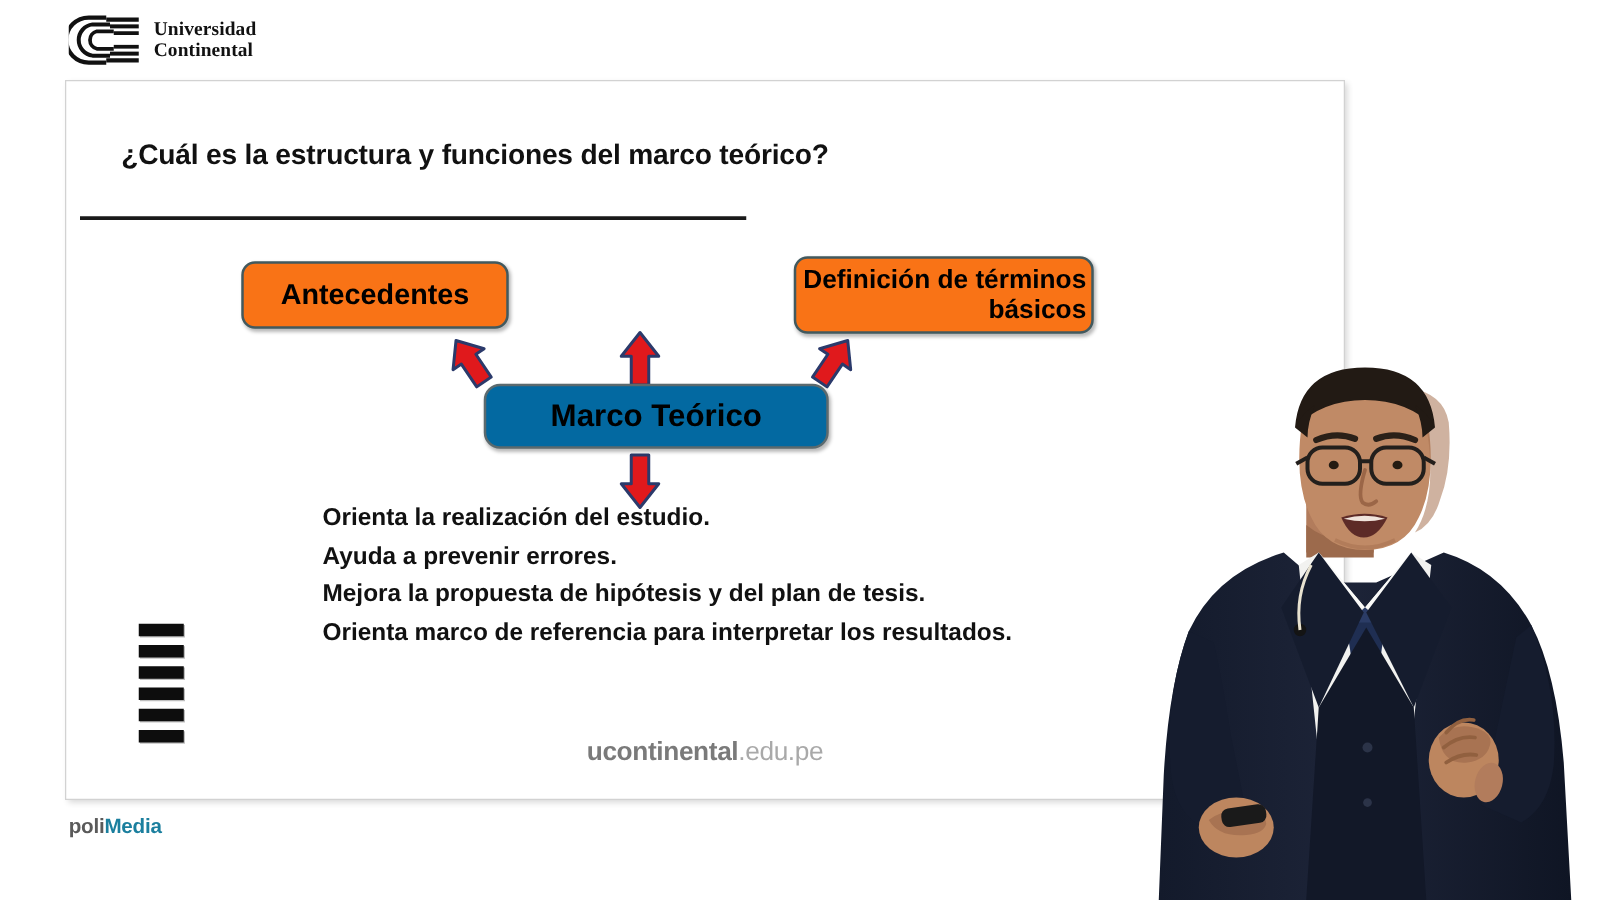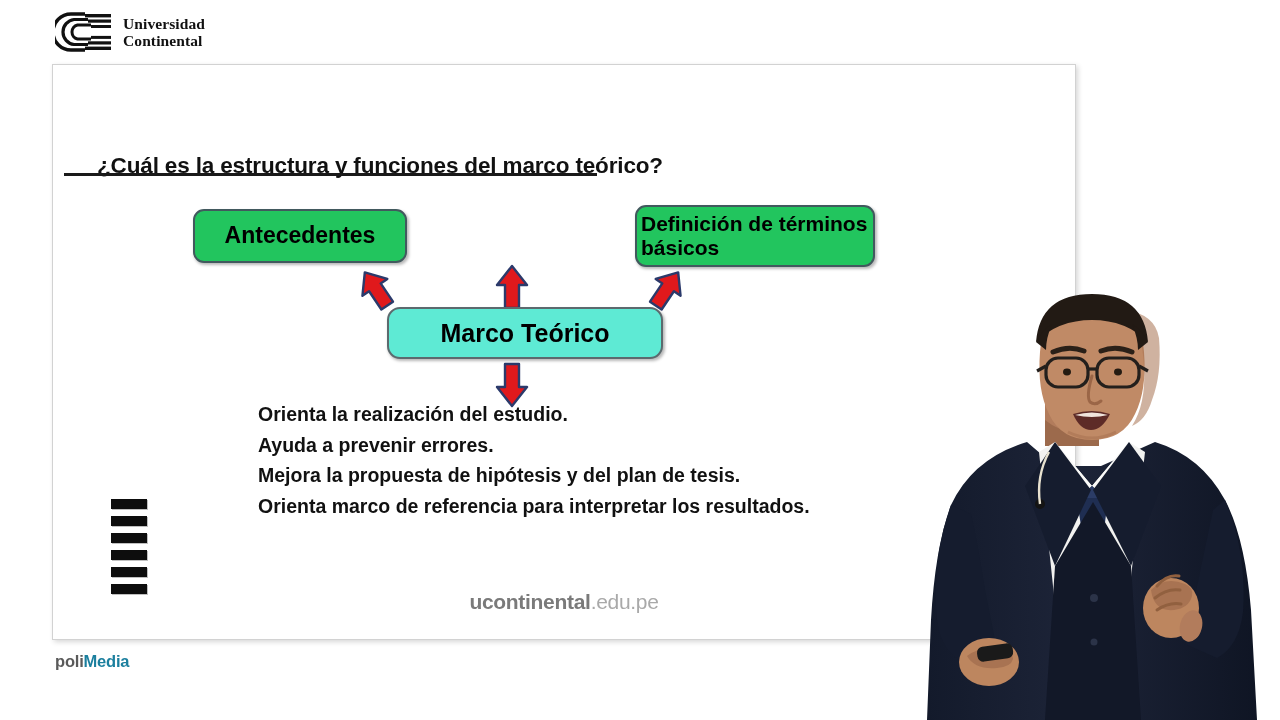--- a/index.html
+++ b/index.html
@@ -25,46 +25,46 @@
     position: absolute; left: 52px; top: 64px;
     width: 1024px; height: 576px;
     background: #ffffff;
     border: 1px solid #d2d2d2;
     box-shadow: 2px 2px 5px rgba(0,0,0,.16);
   }
 
   #slide-title {
     position: absolute; left: 44px; top: 46px;
     font-size: 22.5px; font-weight: 700; color: #111111;
-    letter-spacing: -.15px; white-space: nowrap; margin-top: 42px;
+    letter-spacing: -.15px; white-space: nowrap;
   }
   #title-rule {
     position: absolute; left: 11px; top: 108px;
     width: 533px; height: 3px; background: #1a1a1a;
   }
 
   
   .ybox {
     position: absolute;
-    background: #22c55e;
+    background: #f97316;
     border: 2.5px solid #42595e;
     border-radius: 11px;
-    display: flex; align-items: center; justify-content: center; text-align: left;
+    display: flex; align-items: center; justify-content: center; text-align: right;
     font-weight: 700; color: #000000;
     box-shadow: 1.5px 2px 3px rgba(0,0,0,.28);
     line-height: 1.12;
   }
   #box-antecedentes { left: 140px; top: 144px; width: 214px; height: 54px; font-size: 23px; }
   #box-base        { left: 362px; top: 144px; width: 214px; height: 54px; font-size: 23px; }
   #box-definicion  { left: 582px; top: 140px; width: 240px; height: 62px; font-size: 21px; padding: 0 4px; }
 
   
   #box-marco {
     position: absolute; left: 334px; top: 242px; width: 276px; height: 52px;
-    background: #5eead4;
+    background: #0369a1;
     border: 2.5px solid #5c6a6e;
     border-radius: 13px;
     display: flex; align-items: center; justify-content: center;
     font-size: 25px; font-weight: 700; color: #000000;
     box-shadow: 1.5px 2px 3px rgba(0,0,0,.28);
   }
 
   
   .arrow { position: absolute; }
   #arrow-left  { left: 302px; top: 201px; width: 42px; height: 46px; }

